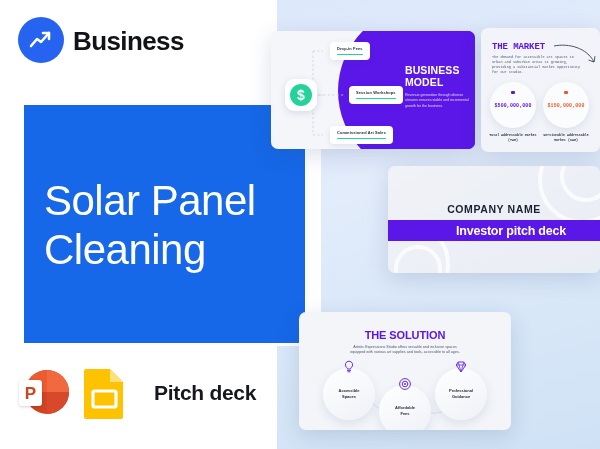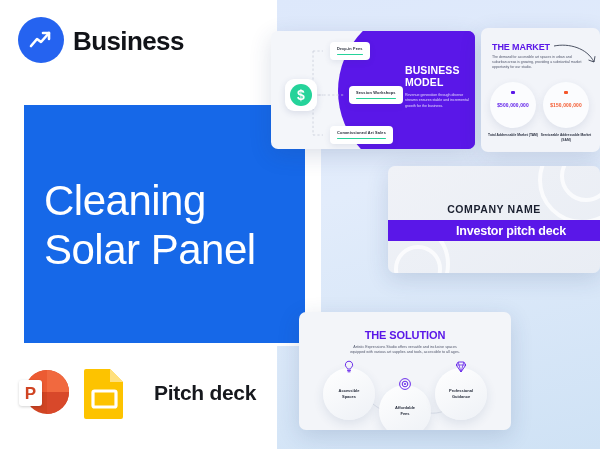--- a/index.html
+++ b/index.html
@@ -141,21 +141,21 @@
     margin-top: 3px; border-radius: 1px;
   }
   .bm-p1 { left: 59px; top: 11px; }
   .bm-p2 { left: 78px; top: 55px; }
   .bm-p3 { left: 59px; top: 95px; }
   .bm-lines {
     position: absolute; left: 0; top: 0; width: 204px; height: 118px;
   }
 
   
-  .card-mk { left: 481px; top: 28px; width: 119px; height: 124px; background: #f2f4f9; }
+  .card-mk { left: 481px; top: 28px; width: 119px; height: 124px; background: #f2f4f9; font-family: Liberation Mono, monospace; }
   .mk-title {
     position: absolute; left: 11px; top: 14px;
     color: #5a17e8; font-size: 9px; font-weight: bold; letter-spacing: -.1px;
   }
   .mk-body {
     position: absolute; left: 11px; top: 27px; width: 92px;
     color: #50566b; font-size: 3.5px; line-height: 5px;
   }
   .mk-circ {
     position: absolute; width: 46px; height: 46px; border-radius: 50%;
@@ -261,22 +261,22 @@
         <polyline points="4,20 10,13 14,16 22,7" fill="none" stroke="#ffffff" stroke-width="2.6" stroke-linecap="round" stroke-linejoin="round"></polyline>
         <polyline points="16,7 22,7 22,13" fill="none" stroke="#ffffff" stroke-width="2.6" stroke-linecap="round" stroke-linejoin="round"></polyline>
       </svg>
     </div>
     <div class="logo-type">
       <span class="logo-l1">Business</span>
     </div>
   </div>
 
   <div class="hero-title">
+    <div>Solar Panel</div>
     <div>Cleaning</div>
-    <div>Solar Panel</div>
   </div>
 
   <div class="badges">
     <div class="ppt-icon">
       <div class="ppt-circle">
         <div class="ppt-q3"></div>
         <div class="ppt-q1"></div>
         <div class="ppt-q2"></div>
       </div>
       <div class="ppt-tile">P</div>

